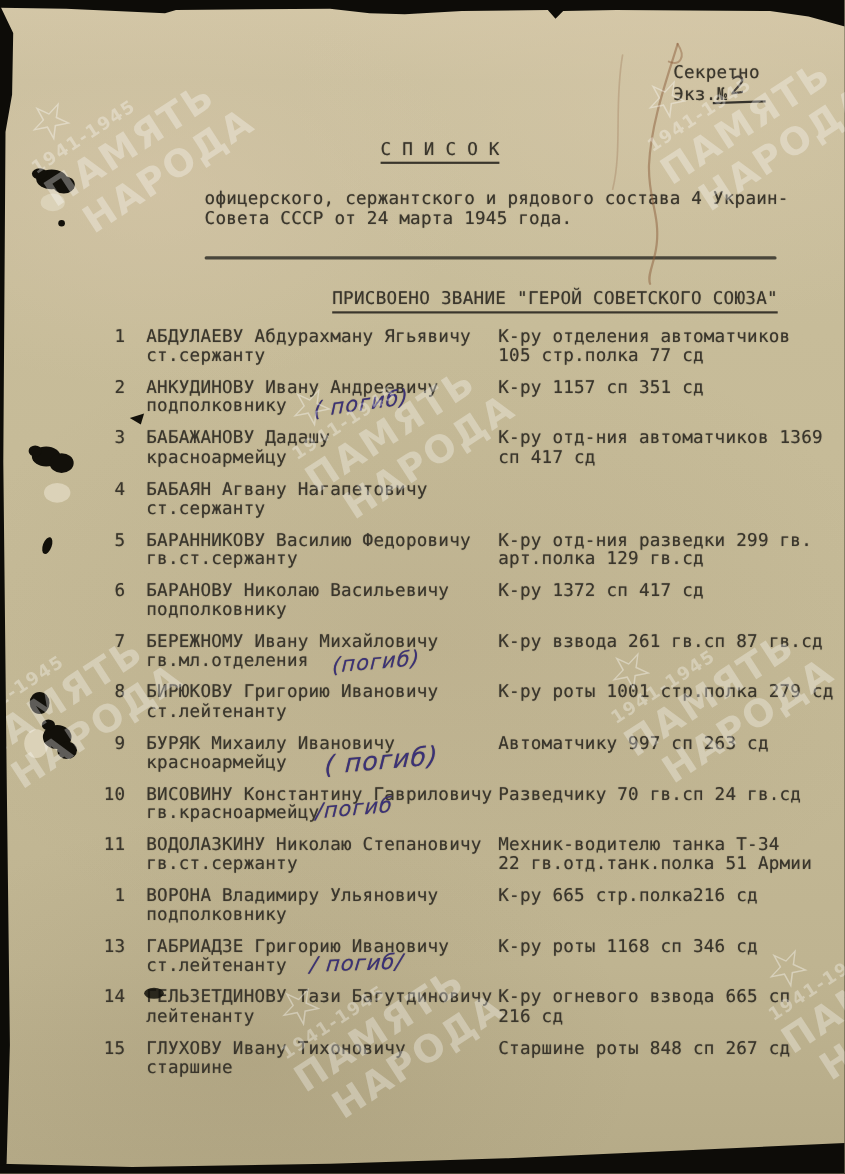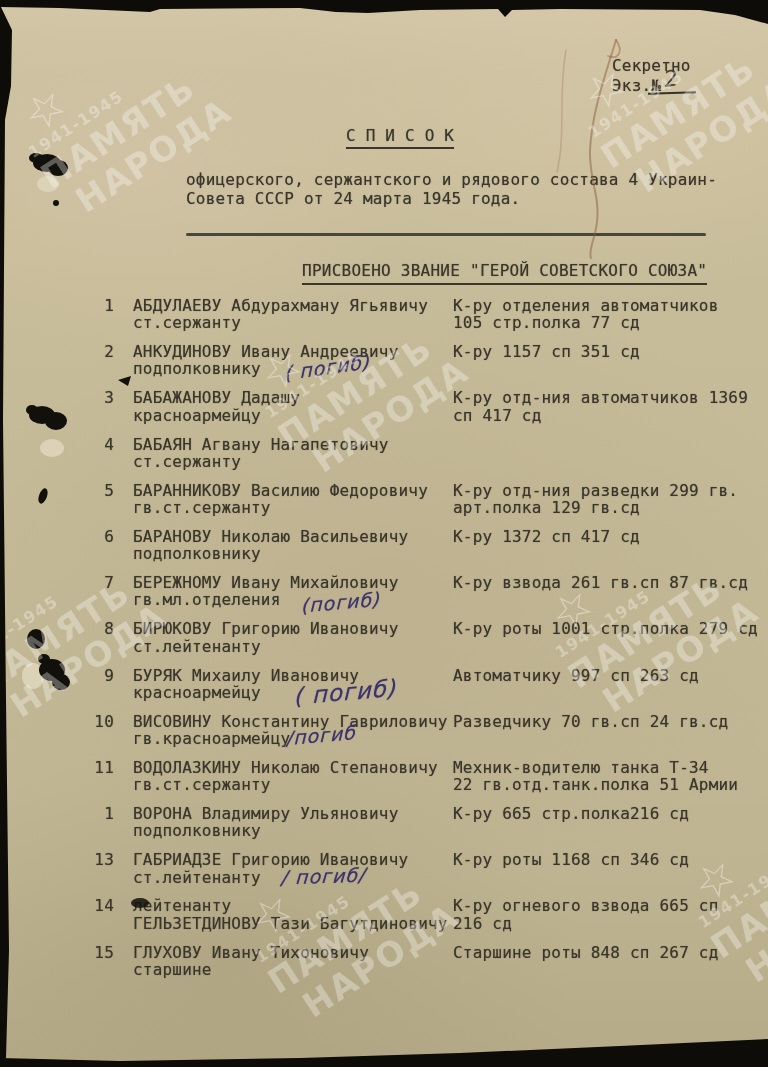--- a/index.html
+++ b/index.html
@@ -263,22 +263,22 @@
       <div class="c-asg">
           <div>К-ру роты 1168 сп 346 сд</div>
           <div></div>
         </div>
       <div class="note" style="left:192px;top:17px;transform:rotate(-2deg) skewX(-8deg)">/ погиб/</div>
     </div>
 
     <div class="row tw">
       <div class="c-num">14</div>
       <div class="c-name">
+          <div>ГЕЛЬЗЕТДИНОВУ Тази Багутдиновичу</div>
           <div>лейтенанту</div>
-          <div>ГЕЛЬЗЕТДИНОВУ Тази Багутдиновичу</div>
         </div>
       <div class="c-asg">
           <div>К-ру огневого взвода 665 сп</div>
           <div>216 сд</div>
         </div>
     </div>
 
     <div class="row tw">
       <div class="c-num">15</div>
       <div class="c-name">

